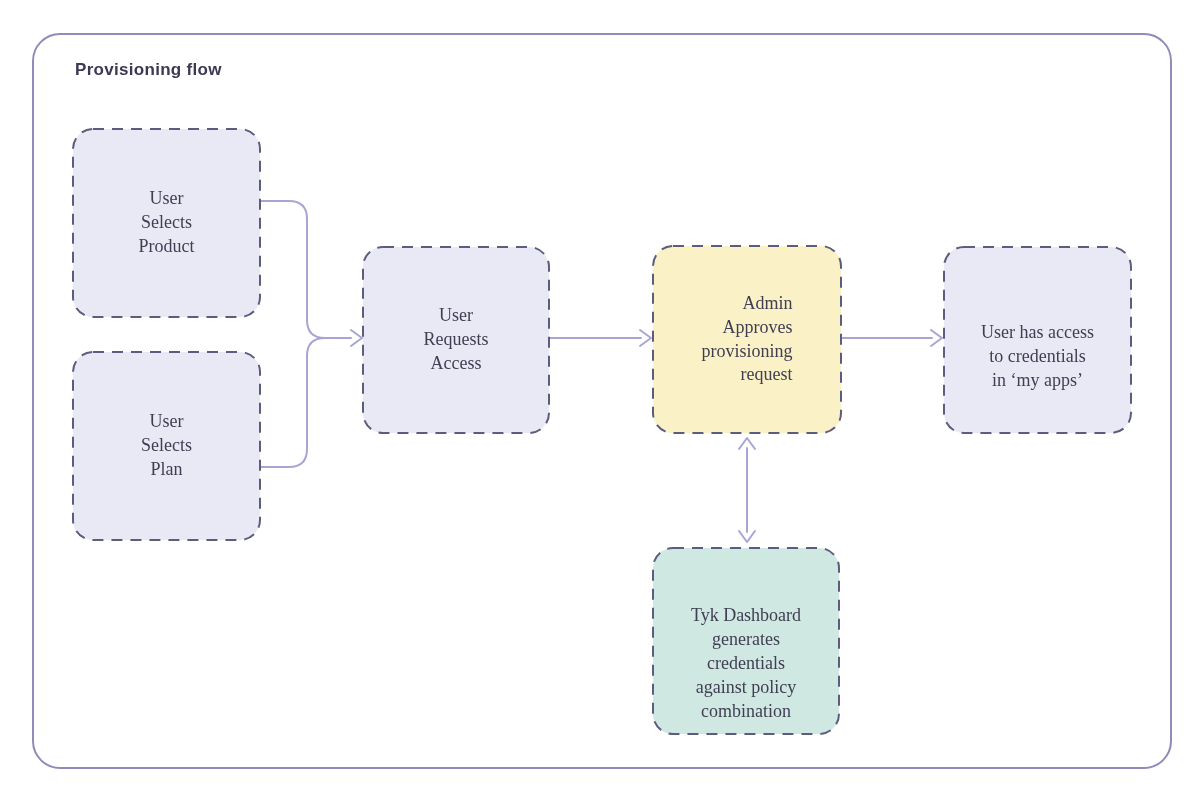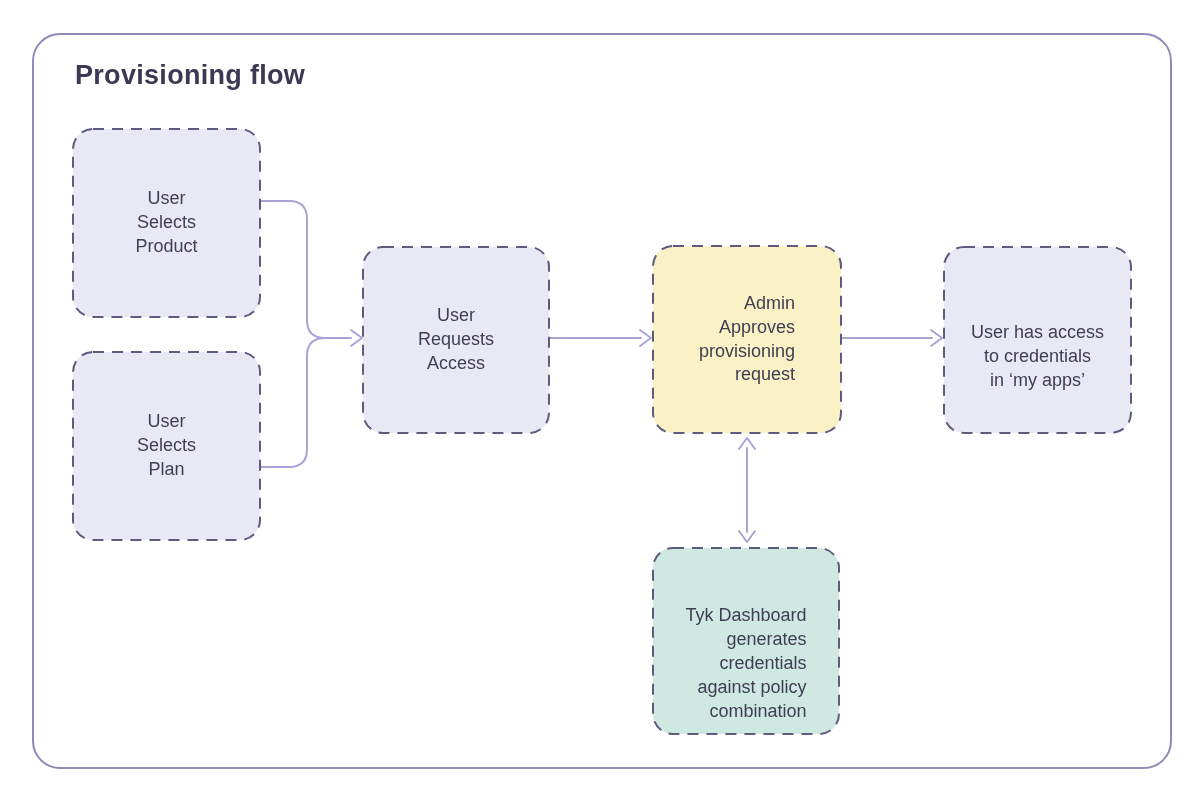--- a/index.html
+++ b/index.html
@@ -17,43 +17,44 @@
   }
   .overlay-svg {
     position: absolute;
     left: 0;
     top: 0;
   }
   .title {
     position: absolute;
     left: 75px;
     top: 60px;
-    font-size: 27px;
+    font-size: 17px;
     font-weight: bold;
     letter-spacing: 0.3px;
     color: #3b3953;
   }
   .node-label {
     position: absolute;
     display: flex;
     align-items: center;
     justify-content: center;
     text-align: center;
     white-space: pre-line;
     font-size: 18px;
     line-height: 1.33;
     color: #403e52;
+    font-family: Liberation Serif, serif;
   }
   
   .nl-product  { left: 73px;  top: 129px; width: 187px; height: 188px; }
   .nl-plan     { left: 73px;  top: 352px; width: 187px; height: 188px; }
   .nl-requests { left: 363px; top: 247px; width: 186px; height: 186px; }
   .nl-admin    { left: 653px; top: 246px; width: 188px; height: 187px; text-align: right; }
   .nl-access   { left: 944px; top: 247px; width: 187px; height: 220px; border-radius: 20px; }
-  .nl-tyk      { left: 653px; top: 548px; width: 186px; height: 232px; text-align: right; }
+  .nl-tyk      { left: 653px; top: 548px; width: 186px; height: 232px; }
 </style>
 </head>
 <body>
 
 <div class="canvas">
 
   <svg class="overlay-svg" width="1201" height="800" viewBox="0 0 1201 800">
 
     <rect x="33" y="34" width="1138" height="734" rx="27" fill="none" stroke-width="2" stroke="#8f8bba"></rect>
 

